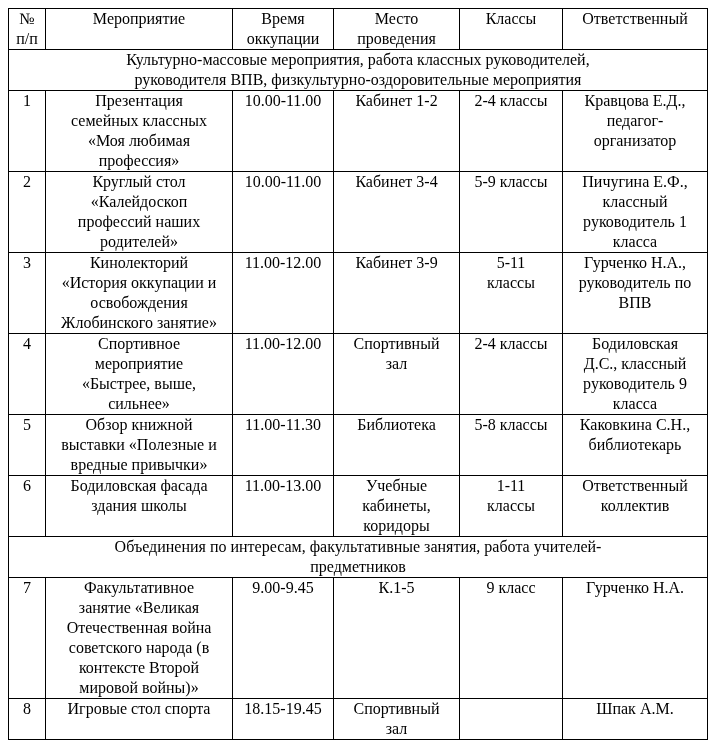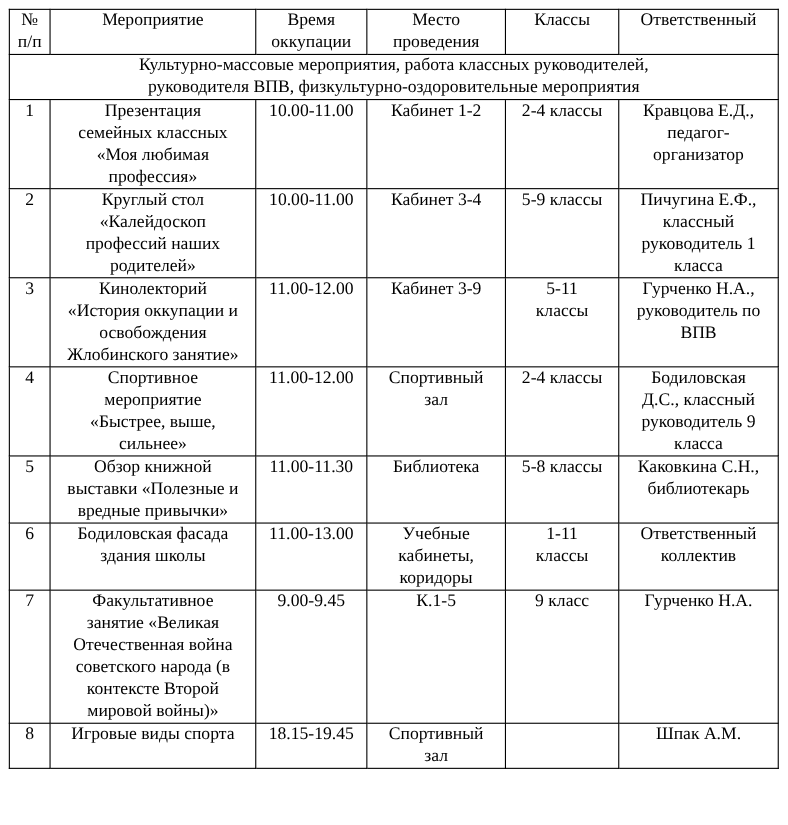--- a/index.html
+++ b/index.html
@@ -129,36 +129,40 @@
 здания школы</td>
       <td>11.00-13.00</td>
       <td>Учебные
 кабинеты,
 коридоры</td>
       <td>1-11
 классы</td>
       <td>Ответственный
 коллектив</td>
     </tr>
+    <tr class="section">
+      <td colspan="6">Объединения по интересам, факультативные занятия, работа учителей-
+предметников</td>
+    </tr>
     <tr>
       <td>7</td>
       <td>Факультативное
 занятие «Великая
 Отечественная война
 советского народа (в
 контексте Второй
 мировой войны)»</td>
       <td class="mid">9.00-9.45</td>
       <td class="mid">К.1-5</td>
       <td class="mid">9 класс</td>
       <td class="mid">Гурченко Н.А.</td>
     </tr>
     <tr>
       <td>8</td>
-      <td>Игровые виды спорта</td>
+      <td>Игровые стол спорта</td>
       <td>18.15-19.45</td>
       <td>Спортивный
 зал</td>
       <td></td>
       <td>Шпак А.М.</td>
     </tr>
   </tbody>
 </table>
 
 </body></html>

